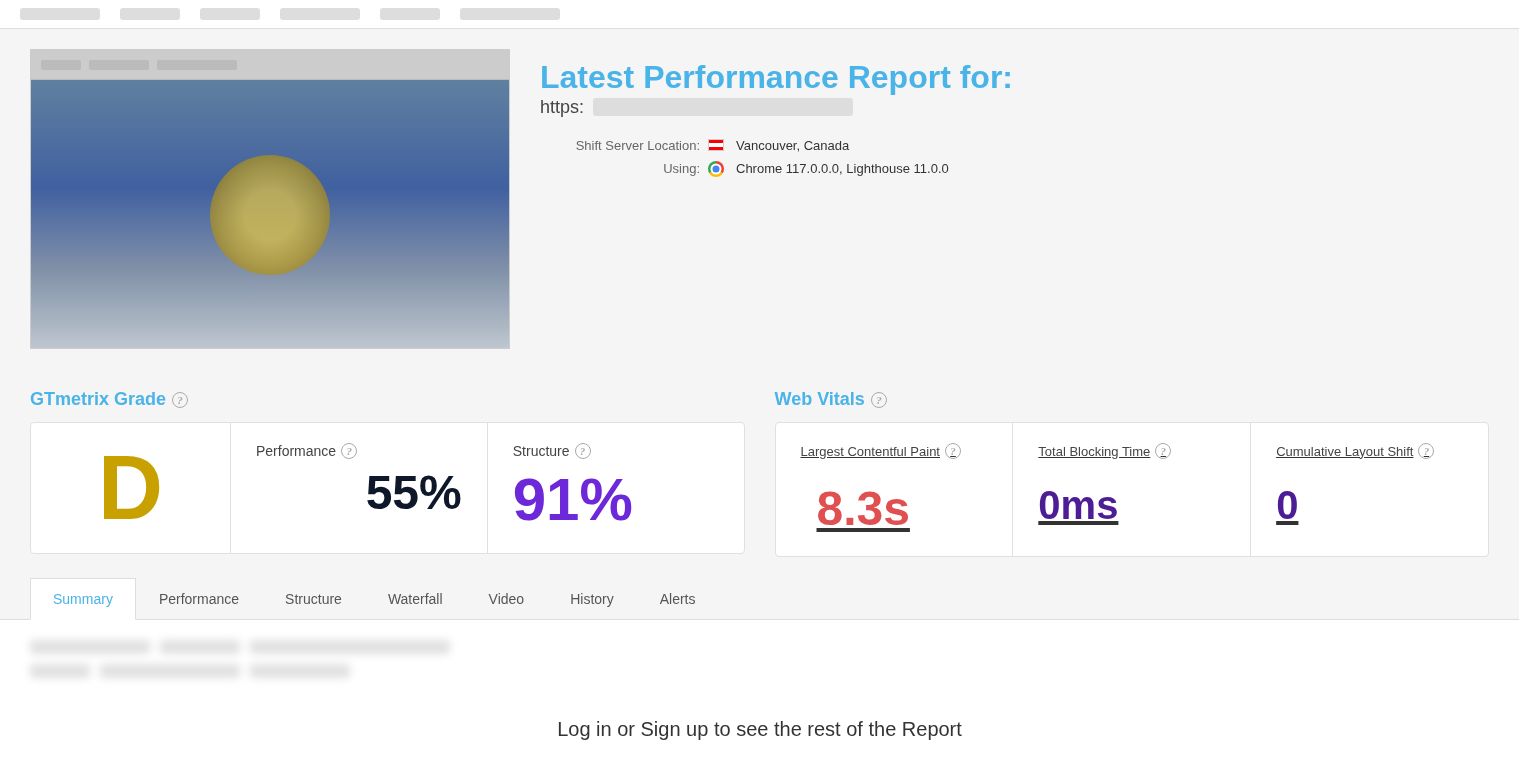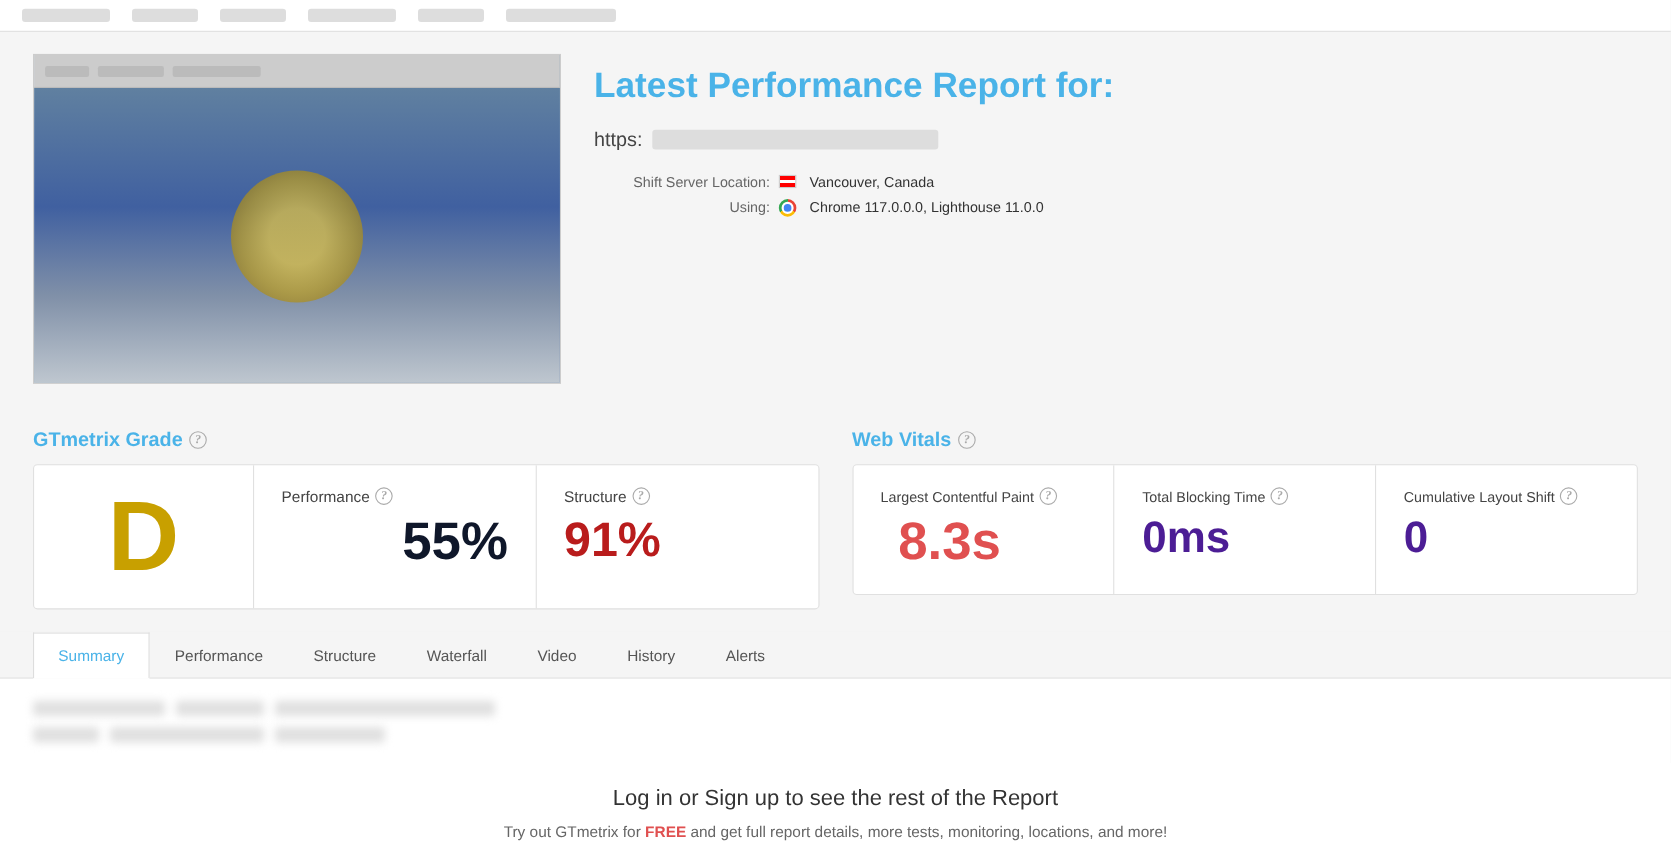--- a/index.html
+++ b/index.html
@@ -53,21 +53,21 @@
 
     .report-info {
       padding: 10px 30px;
       flex: 1;
     }
 
     .report-title {
       color: #4ab3e8;
       font-size: 32px;
       font-weight: bold;
-      margin-bottom: 20px;
+      margin-bottom: 0;
     }
 
     .report-url {
       font-size: 18px;
       color: #444;
       margin-bottom: 20px;
     }
 
     .report-url span {
       background: #ddd;
@@ -227,40 +227,41 @@
 
     .metric-value-red {
       font-size: 48px;
       font-weight: bold;
       color: #0f172a;
       line-height: 1.1;
       text-align: right;
     }
 
     .metric-value-green {
-      font-size: 44px;
-      font-weight: bold;
-      color: #b91c1c;
+      font-size: 60px;
+      font-weight: bold;
+      color: #6d28d9;
       line-height: 1.1;
     }
 
     .web-vitals-card {
       background: #fff;
       border: 1px solid #e0e0e0;
       border-radius: 4px;
       display: flex;
     }
 
     .vital-box {
       flex: 1;
       padding: 20px 25px;
       border-right: 1px solid #e0e0e0;
       display: flex;
       flex-direction: column;
-      gap: 8px;
+      gap: 24px;
+      text-decoration: underline;
     }
 
     .vital-box:last-child {
       border-right: none;
     }
 
     .vital-label {
       font-size: 13px;
       color: #444;
       display: flex;
@@ -492,17 +493,14 @@
     <div class="blur-block" style="width:200px;"></div>
   </div>
   <div class="content-blur-row">
     <div class="blur-block" style="width:60px;"></div>
     <div class="blur-block" style="width:140px;"></div>
     <div class="blur-block" style="width:100px;"></div>
   </div>
 
   <div class="cta-overlay">
     <div class="cta-title">Log in or Sign up to see the rest of the Report</div>
-    <div class="cta-subtitle">
-      Try out GTmetrix for <a href="#">FREE</a> and get full report details, more tests, monitoring, locations, and more!
-    </div>
   </div>
 </div>
 
 </body></html>

